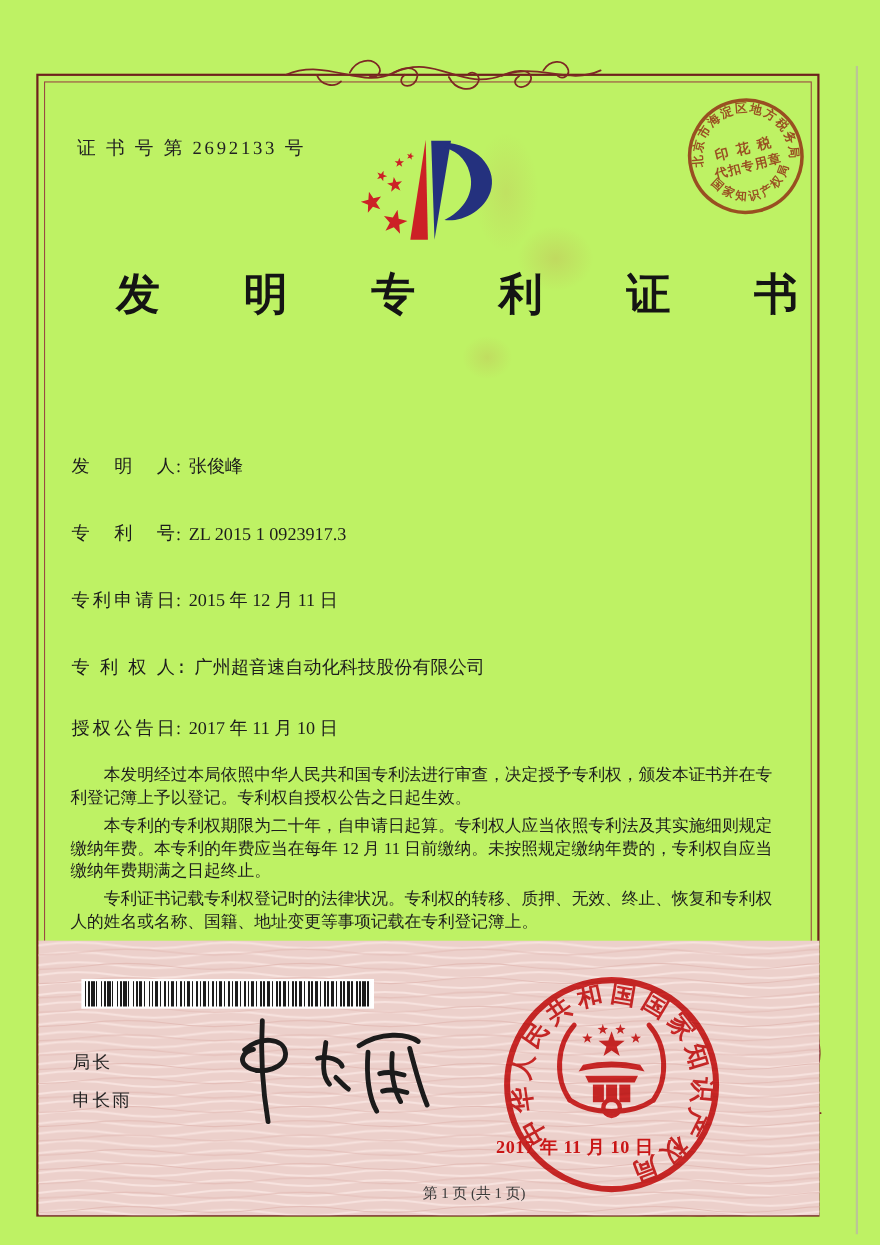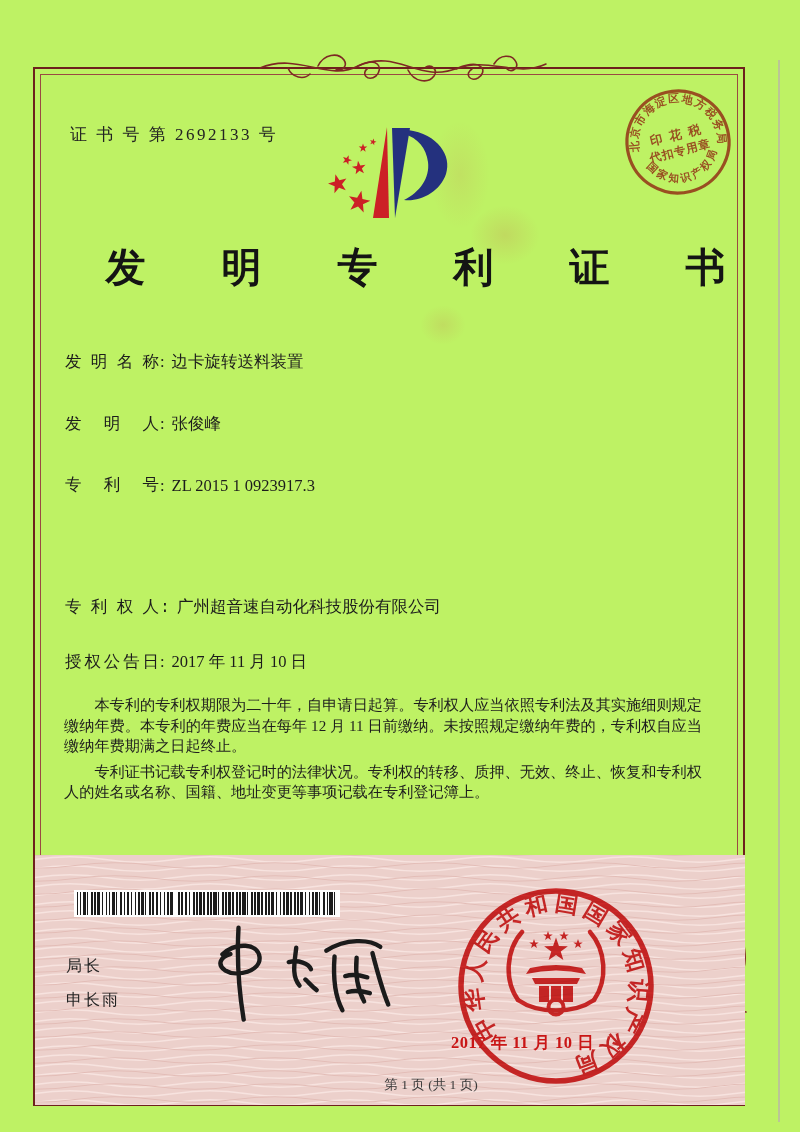--- a/index.html
+++ b/index.html
@@ -116,37 +116,38 @@
       <text font-size="10.5" font-weight="700" fill="#c63b3b" letter-spacing="2.5" text-anchor="middle" font-family="'Liberation Serif',serif">
         <textPath href="#stampBottom" startOffset="50%">国家知识产权局</textPath>
       </text>
       <text x="66" y="63" text-anchor="middle" font-size="12.5" font-weight="700" fill="#c63b3b" letter-spacing="2" font-family="'Liberation Serif',serif">印 花 税</text>
       <text x="66" y="79" text-anchor="middle" font-size="11.5" font-weight="700" fill="#c63b3b" letter-spacing="1" font-family="'Liberation Serif',serif">代扣专用章</text>
     </g>
   </svg>
 
   <div class="title"><span>发 明 专 利 证 书</span></div>
 
-  <div class="row" style="top:351px;">
-    <span class="lbl">发明名称</span><span class="colon">:</span><span class="val">边卡旋转送料装置</span>
-  </div>
   <div class="row" style="top:413px;">
     <span class="lbl">发明人</span><span class="colon">:</span><span class="val">张俊峰</span>
   </div>
   <div class="row" style="top:474px;">
     <span class="lbl">专利号</span><span class="colon">:</span><span class="val">ZL 2015 1 0923917.3</span>
   </div>
+  <div class="row" style="top:535px;">
+    <span class="lbl">专利申请日</span><span class="colon">:</span><span class="val">2015 年 12 月 11 日</span>
+  </div>
   <div class="row" style="top:596px;font-family:Liberation Mono, monospace;">
     <span class="lbl">专利权人</span><span class="colon">:</span><span class="val">广州超音速自动化科技股份有限公司</span>
   </div>
   <div class="row" style="top:651px;">
     <span class="lbl">授权公告日</span><span class="colon">:</span><span class="val">2017 年 11 月 10 日</span>
   </div>
 
   <div class="body-text">
+    <p>本发明经过本局依照中华人民共和国专利法进行审查，决定授予专利权，颁发本证书并在专利登记簿上予以登记。专利权自授权公告之日起生效。</p>
     <p>本专利的专利权期限为二十年，自申请日起算。专利权人应当依照专利法及其实施细则规定缴纳年费。本专利的年费应当在每年 12 月 11 日前缴纳。未按照规定缴纳年费的，专利权自应当缴纳年费期满之日起终止。</p>
     <p>专利证书记载专利权登记时的法律状况。专利权的转移、质押、无效、终止、恢复和专利权人的姓名或名称、国籍、地址变更等事项记载在专利登记簿上。</p>
   </div>
 
   <svg class="band" width="710" height="250" viewBox="0 0 710 250">
     <defs>
       <pattern id="wv" width="140" height="9" patternUnits="userSpaceOnUse">
         <path d="M0 4.5 Q35 -1 70 4.5 T140 4.5" fill="none" stroke="#f7e3df" stroke-width="1.7"></path>
       </pattern>
       <pattern id="wv2" width="160" height="13" patternUnits="userSpaceOnUse" patternTransform="translate(40,4)">

